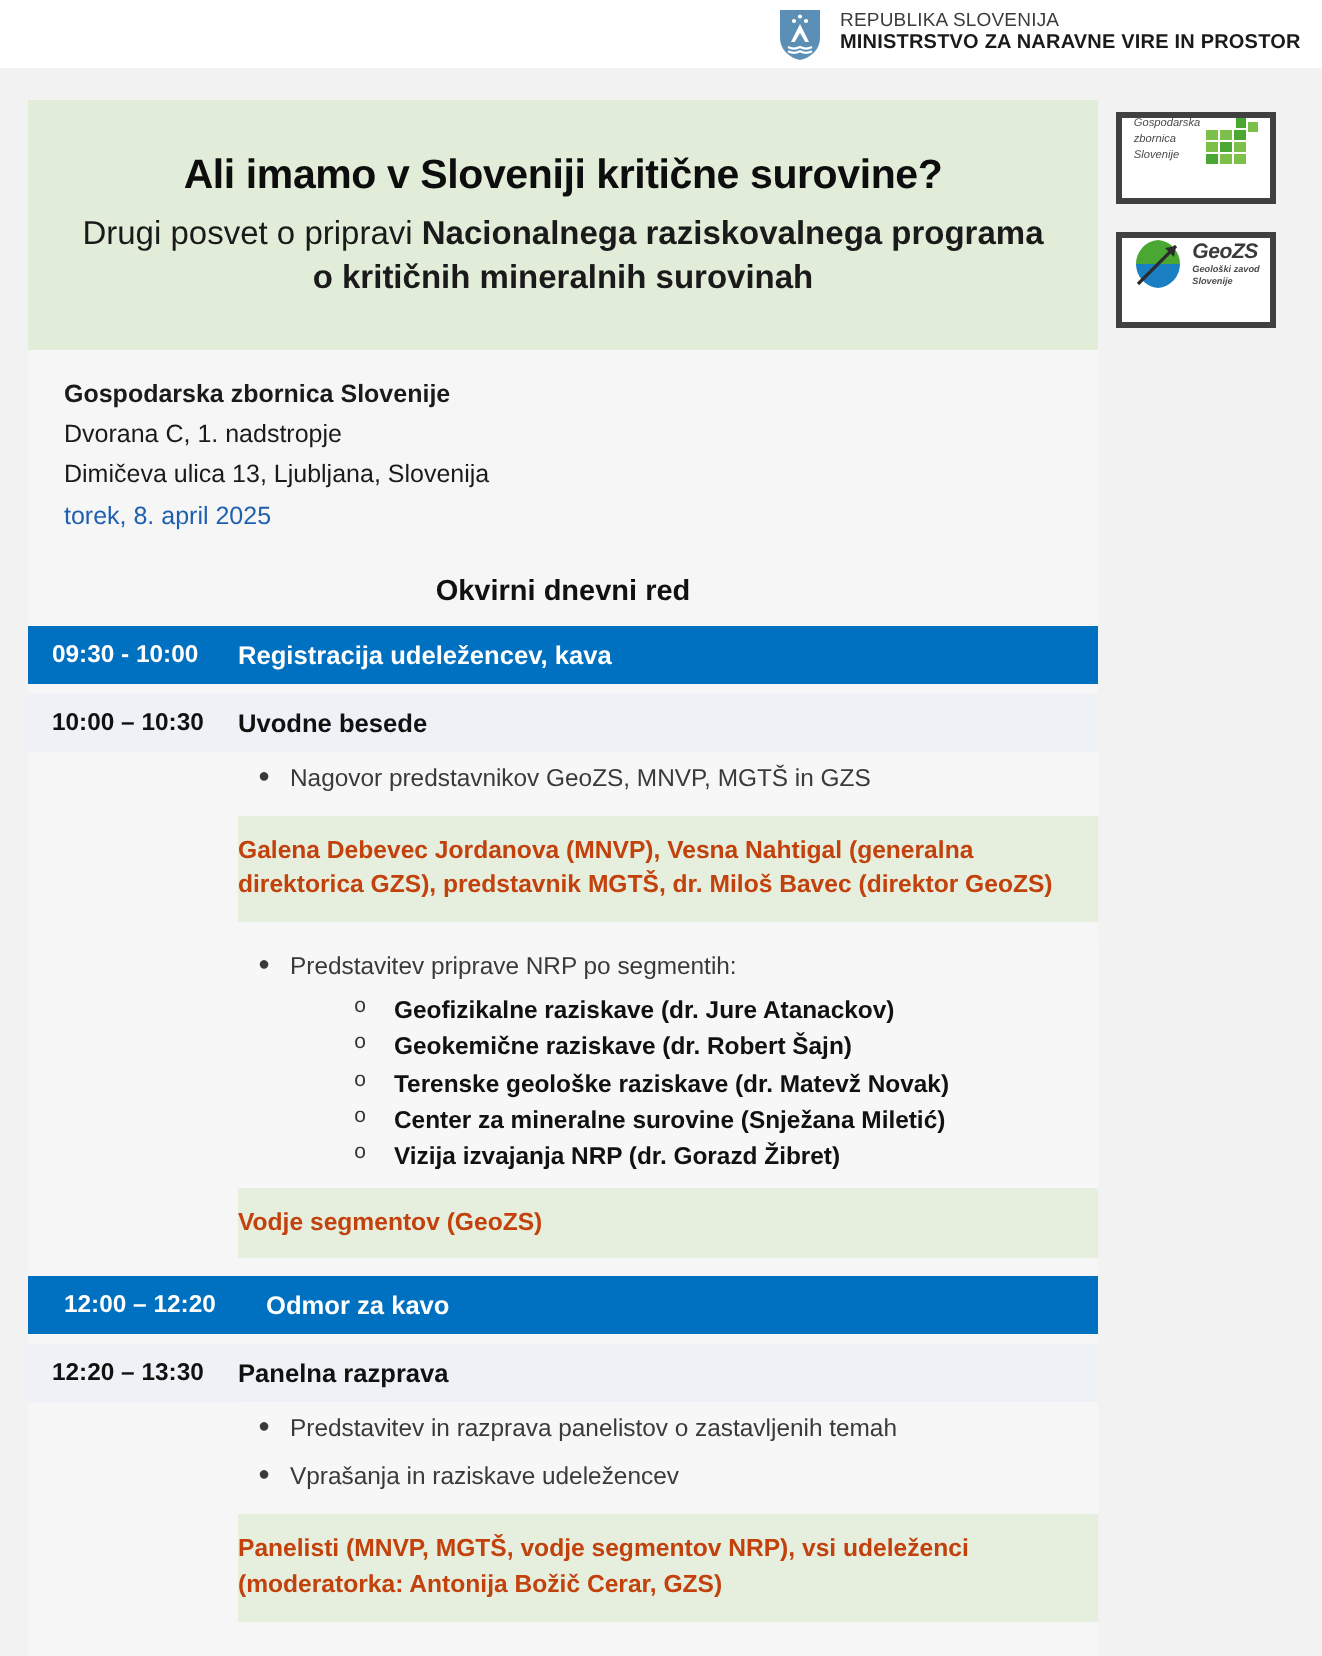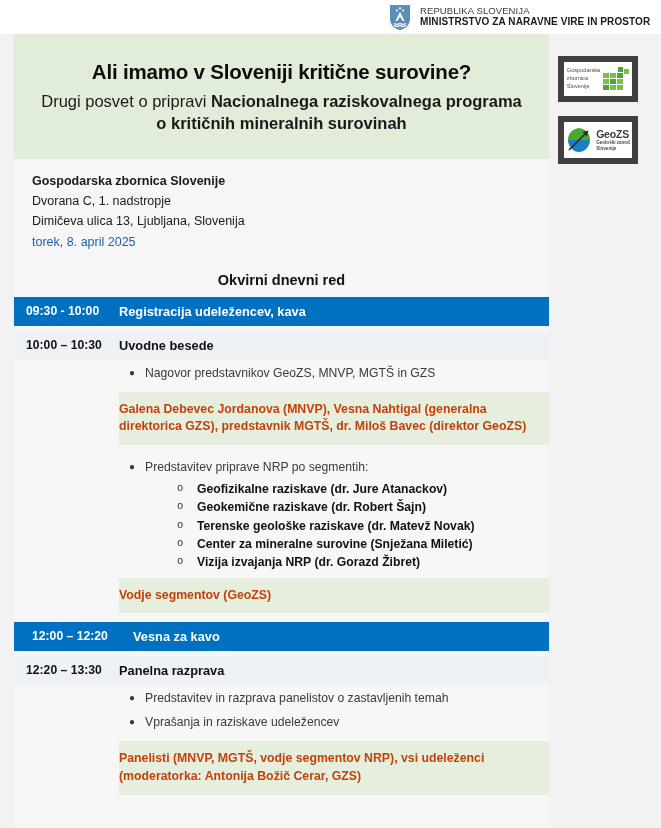--- a/index.html
+++ b/index.html
@@ -30,21 +30,21 @@
   }
 
   
   .page {
     position: absolute;
     left: 0; top: 34px; right: 0; bottom: 0;
     background: #f2f2f2;
   }
   .sheet {
     position: absolute;
-    left: 14px; top: 0; width: 535px; bottom: 0;
+    left: 14px; top: 16px; width: 535px; bottom: 0;
     background: #f6f6f6;
   }
 
   
   .title-banner {
     background: #e2edd9;
     padding: 26px 26px 24px 26px;
     text-align: center;
   }
   .title-main {
@@ -146,24 +146,25 @@
     color: #c2410c;
     line-height: 1.45;
   }
   .gap { height: 9px; background: #f6f6f6; }
   .gap-sm { height: 5px; background: #f6f6f6; }
 
   
   .logo-box {
     position: absolute;
     background: #ffffff;
-    border: 6px solid #404040;
+    border: 3px solid #404040;
     display: flex;
-    align-items: center;
+    align-items: flex-start;
     justify-content: center;
+    font-style: italic;
   }
   #gzs-logo { left: 558px; top: 22px; width: 80px; height: 46px; }
   #geozs-logo { left: 558px; top: 82px; width: 80px; height: 48px; }
   .gzs-inner { display: flex; align-items: center; gap: 3px; }
   .gzs-words { font-size: 5.6px; color: #4a4a4a; line-height: 1.42; text-align: left; }
   .geozs-inner { display: flex; align-items: center; gap: 4px; }
   .geozs-words { text-align: left; }
   .geozs-name { font-size: 10.5px; font-weight: bold; color: #3b3b3b; letter-spacing: -.2px; }
   .geozs-tag { font-size: 4.6px; font-weight: bold; color: #4a4a4a; line-height: 1.35; }
 </style>
@@ -256,21 +257,21 @@
               <span class="sdot">o</span>
               <span class="stxt">Vizija izvajanja NRP (dr. Gorazd Žibret)</span>
             </div>
           </div>
           <div class="speakers">Vodje segmentov (GeoZS)</div>
         </div>
         <div class="gap"></div>
         <div class="row blue pad">
           <div class="row-head">
             <div class="time">12:00 – 12:20</div>
-            <div class="head-text">Vesna za kavo</div>
+            <div class="head-text">Odmor za kavo</div>
           </div>
         </div>
         <div class="gap-sm"></div>
         <div class="row plain">
           <div class="row-head">
             <div class="time">12:20 – 13:30</div>
             <div class="head-text">Panelna razprava</div>
           </div>
           <div class="bullets">
             <div class="bullet">

